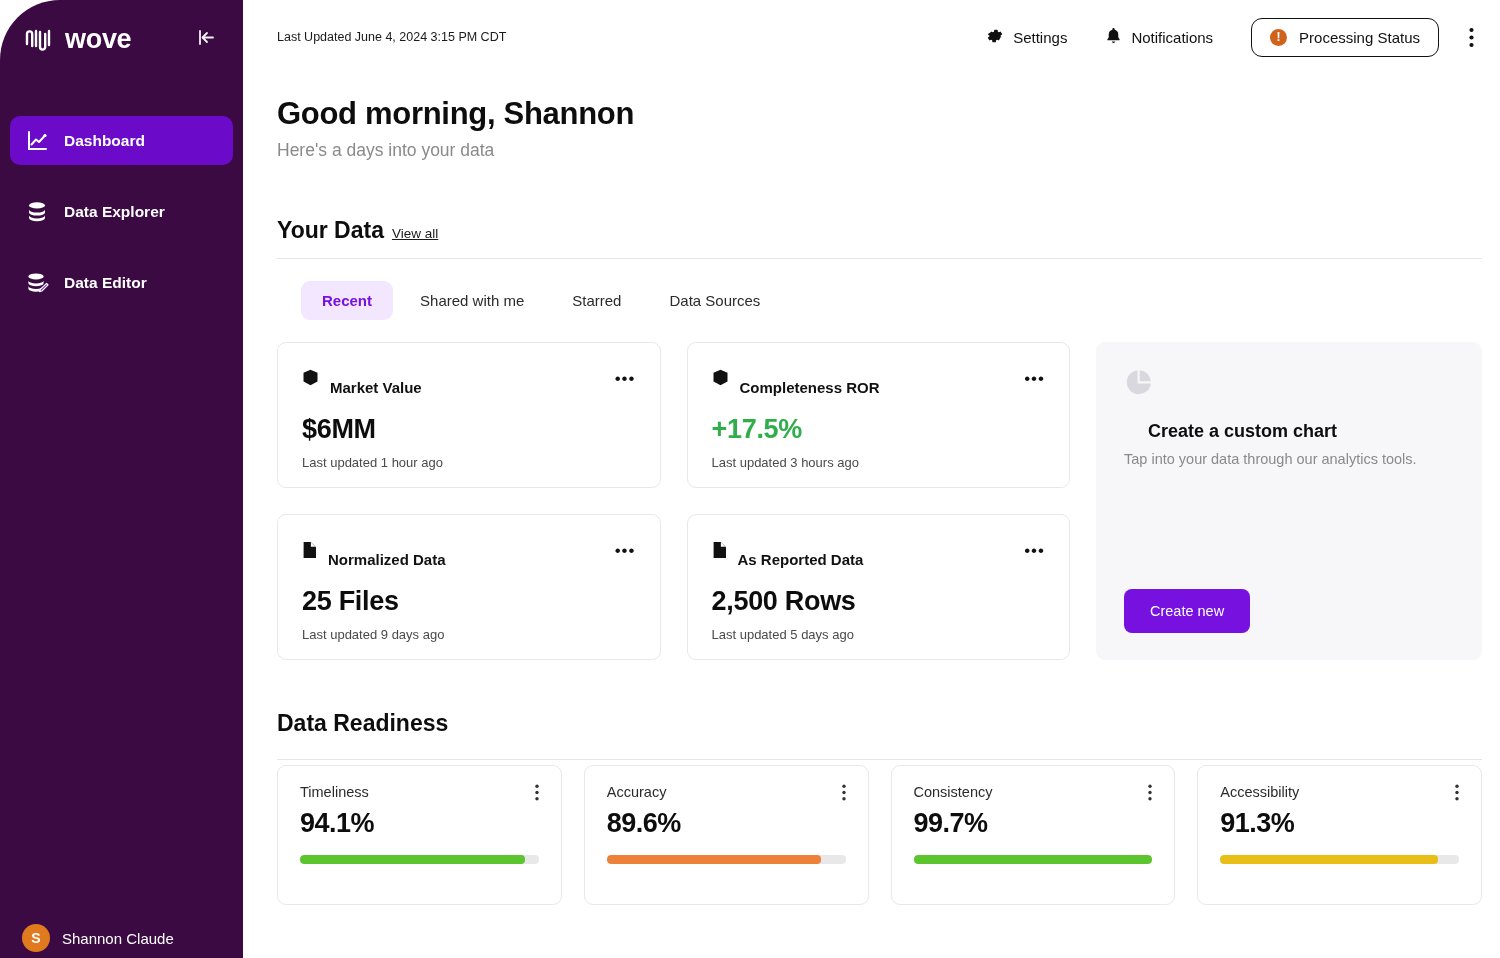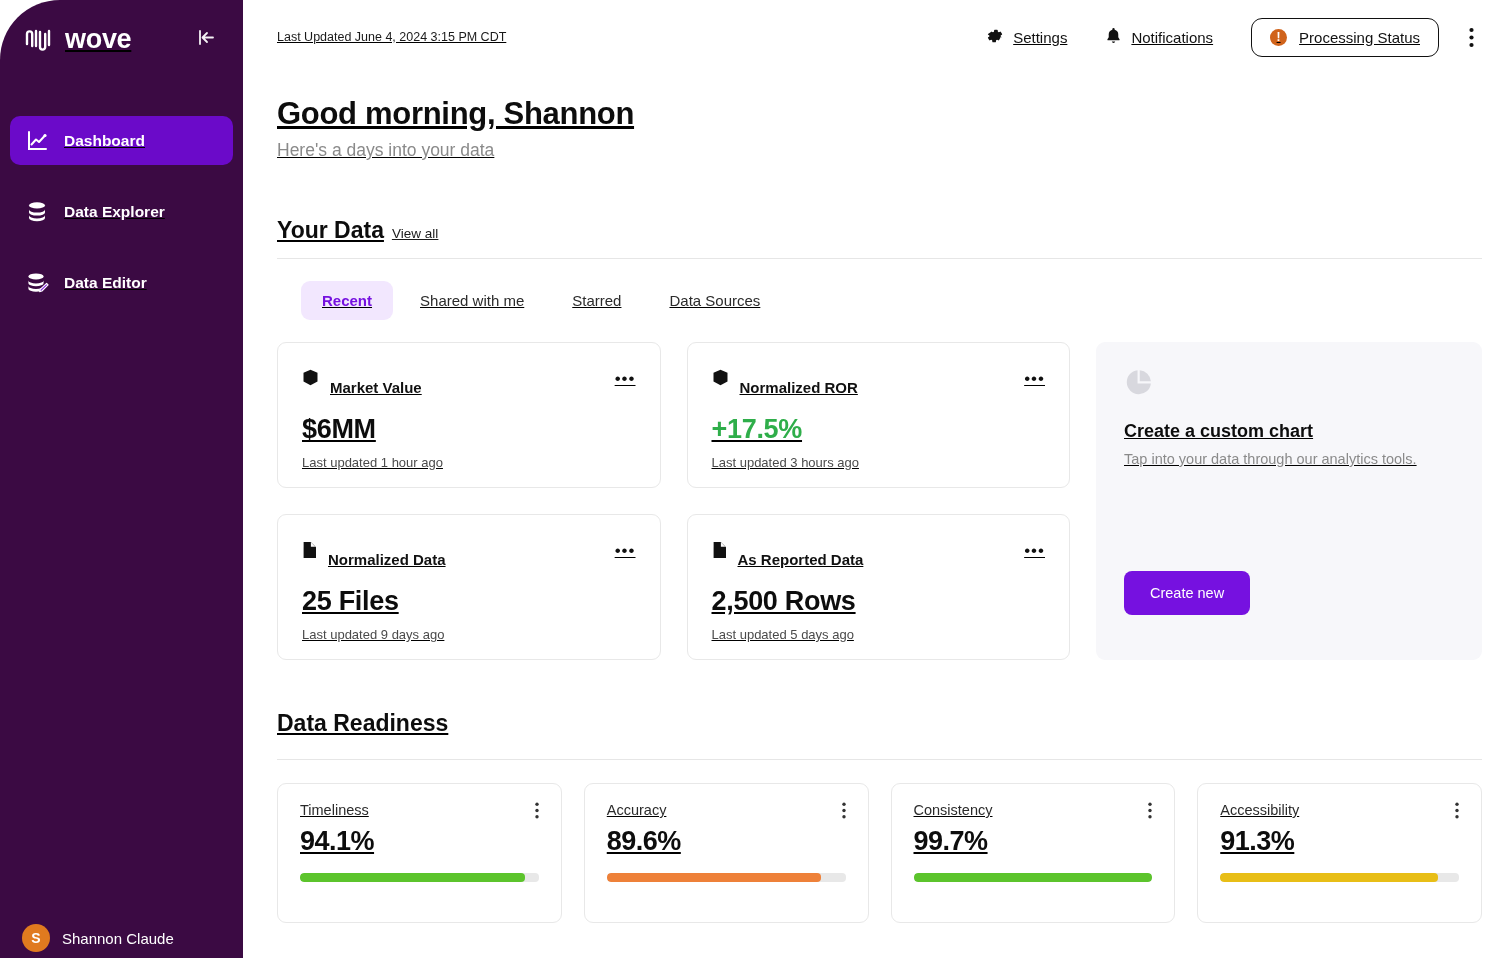--- a/index.html
+++ b/index.html
@@ -2,21 +2,21 @@
 <html><head>
 <meta charset="utf-8">
 <style>
   * { box-sizing: border-box; margin: 0; padding: 0; }
   html, body {
     width: 1500px; height: 958px;
     font-family: "Liberation Sans", sans-serif;
     background: #ffffff;
     overflow: hidden;
   }
-  .app { position: relative; width: 1500px; height: 958px; display: flex; text-decoration: underline; }
+  .app { position: relative; width: 1500px; height: 958px; display: flex; }
 
   
   .sidebar {
     position: relative;
     width: 243px; height: 958px;
     background: #3B0A43;
     border-top-left-radius: 60px;
     flex: 0 0 243px;
     overflow: hidden;
   }
@@ -120,32 +120,32 @@
   .dc-title { font-size: 15px; font-weight: 700; color: #111; margin-left: 11px; margin-top: 16px; }
   .dc-dots { margin-left: auto; font-size: 17px; color: #111; letter-spacing: 1px; cursor: pointer; line-height: .6;}
   .dc-value { font-size: 27px; font-weight: 700; color: #0d0d0d; margin-top: 18px; letter-spacing: -0.3px; }
   .dc-value.positive { color: #2FAE4A; }
   .dc-sub { font-size: 13px; color: #4a4a4a; margin-top: 10px; }
 
   .chart-promo {
     flex: 1 1 auto; background: #F7F7FA; border-radius: 9px;
     padding: 26px 28px; position: relative; min-width: 386px;
   }
-  .promo-title { font-size: 18px; font-weight: 700; color: #0d0d0d; margin-top: 20px; }
+  .promo-title { font-size: 18px; font-weight: 700; color: #0d0d0d; margin-top: 20px; margin-left: 24px; }
   .promo-sub { font-size: 14.5px; color: #8a8a8a; margin-top: 9px; }
   .promo-btn {
-    position: absolute; left: 28px; bottom: 45px;
+    position: absolute; left: 28px; bottom: 27px;
     background: #7611E0; color: #fff; border: none;
     border-radius: 8px; padding: 14px 26px;
     font-size: 14.5px; font-family: inherit; cursor: pointer;
   }
 
   .readiness-title { font-size: 23px; font-weight: 700; color: #0d0d0d; margin-top: 50px; }
   .readiness-rule { height: 1px; background: #e6e6e6; margin-top: 22px; }
-  .readiness-grid { display: flex; gap: 22px; margin-top: 23px; }
+  .readiness-grid { display: flex; gap: 22px; margin-top: 5px; }
   .r-card {
     flex: 1 1 0; background: #fff; border: 1px solid #e8e8e8;
     border-radius: 9px; padding: 18px 22px 0 22px; height: 140px;
   }
   .r-head { display: flex; align-items: flex-start; }
   .r-label { font-size: 14.5px; color: #2b2b2b; }
   .r-kebab { margin-left: auto; cursor: pointer; display:flex; }
   .r-value { font-size: 27px; font-weight: 700; color: #0d0d0d; margin-top: 7px; letter-spacing: -0.5px; }
   .r-bar { height: 9px; border-radius: 4px; background: #e8e8e8; margin-top: 16px; overflow: hidden; }
   .r-fill { height: 100%; border-radius: 4px; }
@@ -294,21 +294,21 @@
           <div class="dc-sub">Last updated 1 hour ago</div>
         </div>
 
         <div class="data-card">
           <div class="dc-head">
             <span>
               <svg width="17" height="17" viewBox="0 0 18 18">
                 <path fill="#111" d="M9 .9L16.4 4v9.2L9 17.1 1.6 13.2V4z"></path>
               </svg>
             </span>
-            <span class="dc-title">Normalized ROR</span>
+            <span class="dc-title">Completeness ROR</span>
             <span class="dc-dots">•••</span>
           </div>
           <div class="dc-value positive">+17.5%</div>
           <div class="dc-sub">Last updated 3 hours ago</div>
         </div>
 
         <div class="data-card">
           <div class="dc-head">
             <span>
               <svg width="15" height="18" viewBox="0 0 15 18">

